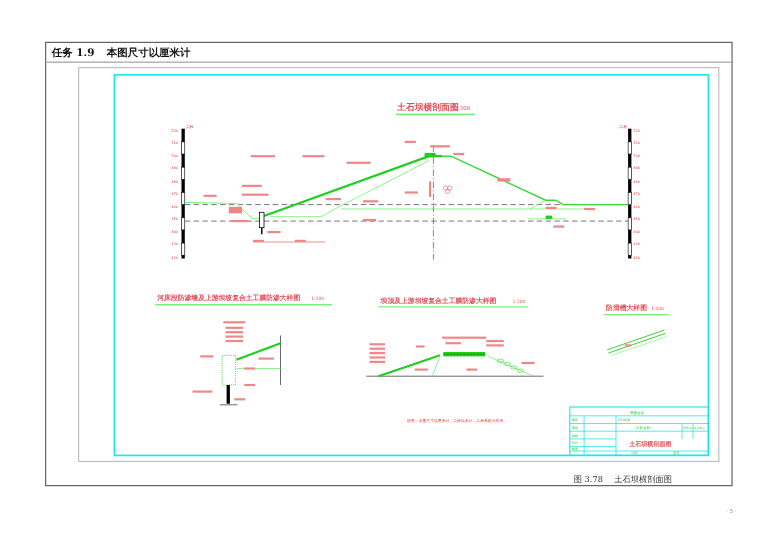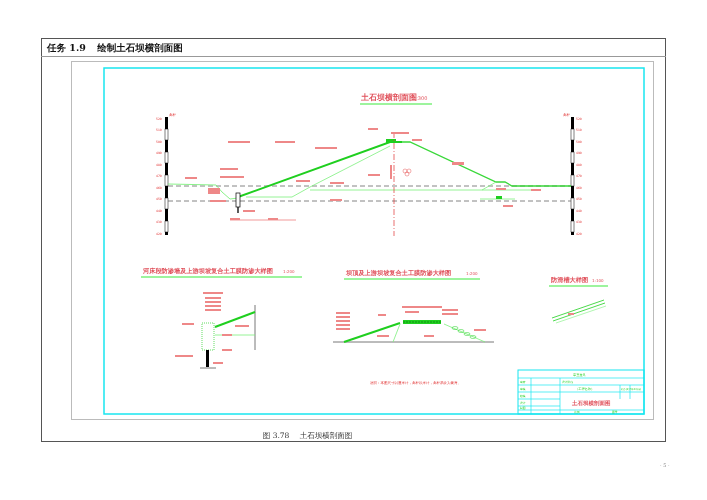--- a/index.html
+++ b/index.html
@@ -2,33 +2,33 @@
 <html><head>
 <meta charset="utf-8">
 <style>
   html, body { margin:0; padding:0; background:#ffffff; }
   body { width:707px; height:500px; position:relative; overflow:hidden; font-family:"DejaVu Serif", serif; }
   .page-frame { position:absolute; left:41px; top:38px; width:625px; height:404px; border:1px solid #555; box-sizing:border-box; }
   .section-header { position:absolute; left:47px; top:42px; font-size:9.5px; font-weight:bold; color:#111; font-family:"DejaVu Serif", serif; }
   .section-header .num { margin-right:8px; }
   .header-rule { position:absolute; left:41px; top:56px; width:625px; height:0; border-top:1px solid #999; }
   .drawing-sheet { position:absolute; left:71px; top:61px; width:583px; height:359px; border:1px solid #bbb; box-sizing:border-box; }
-  .caption { position:absolute; left:0; width:615px; top:431px; text-align:center; font-size:7.5px; color:#333; }
+  .caption { position:absolute; left:0; width:615px; top:431px; text-align:right; font-size:7.5px; color:#333; }
   .caption span { margin:0 4px; }
   .page-num { position:absolute; left:660px; top:462px; font-size:5px; color:#888; }
   svg text { font-family:"DejaVu Sans", sans-serif; }
   .tb-text { font-family:"DejaVu Sans", sans-serif; }
 </style>
 </head>
 <body>
 
 <div class="page-frame"></div>
 <div class="section-header">
   <span class="num">任务 1.9</span>
-  <span>绘制土石坝横剖面图</span>
+  <span>本图尺寸以厘米计</span>
 </div>
 <div class="header-rule"></div>
 <div class="drawing-sheet"></div>
 
 <svg width="707" height="500" style="position:absolute;left:0;top:0;" viewBox="0 0 707 500">
 
   <rect x="104" y="68" width="540" height="346" fill="none" stroke="#19e6f0" stroke-width="1.5"></rect>
 
   <g>
     <text x="361" y="100" font-size="8" font-weight="bold" fill="#e0505a">土石坝横剖面图</text>

